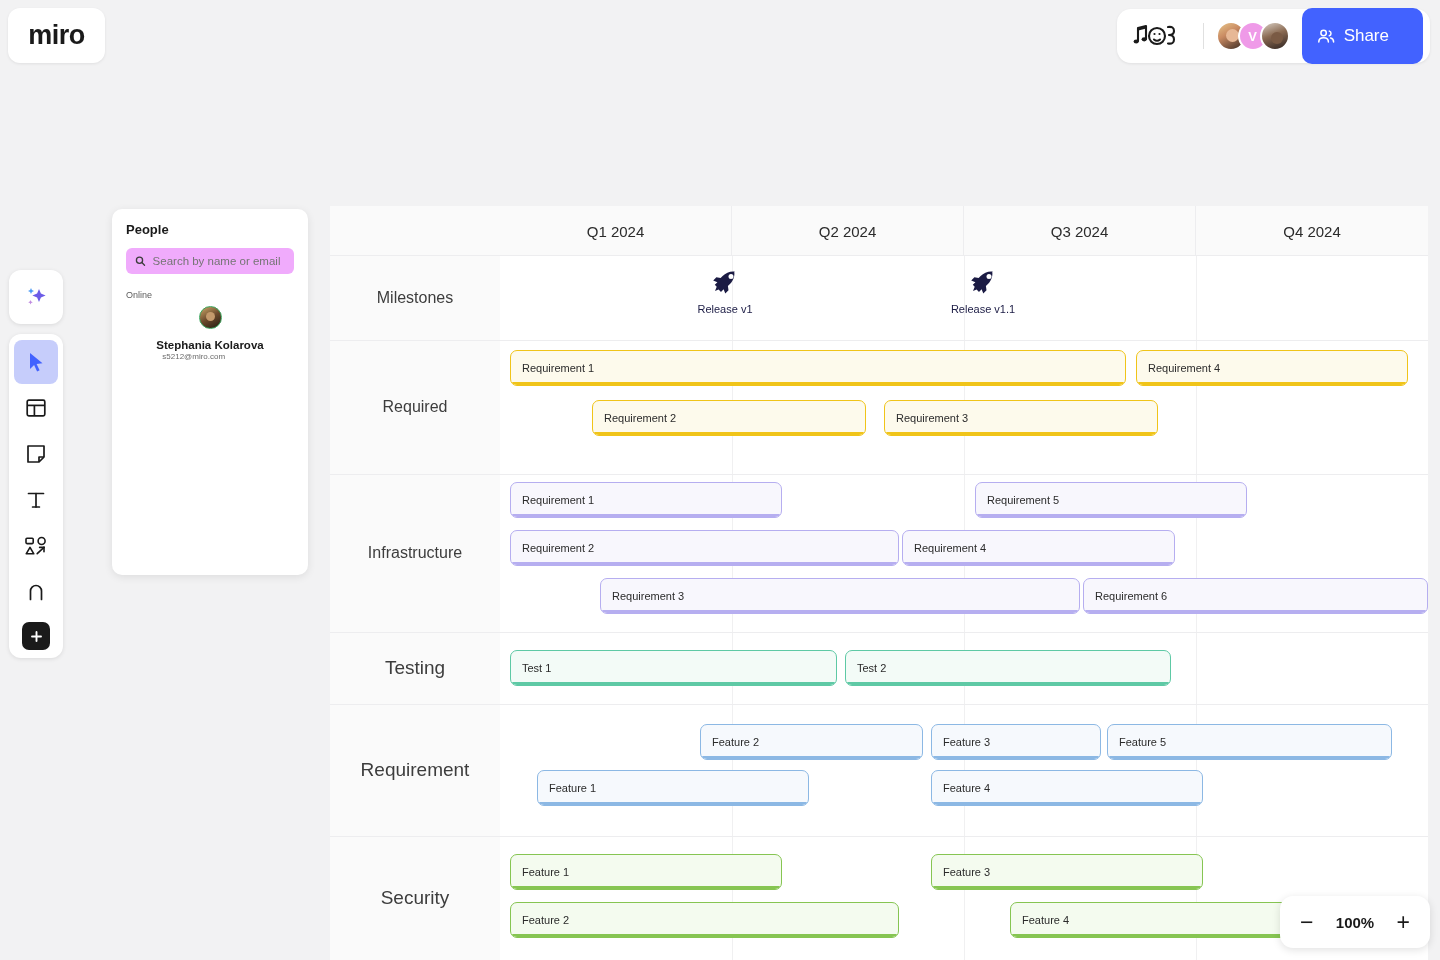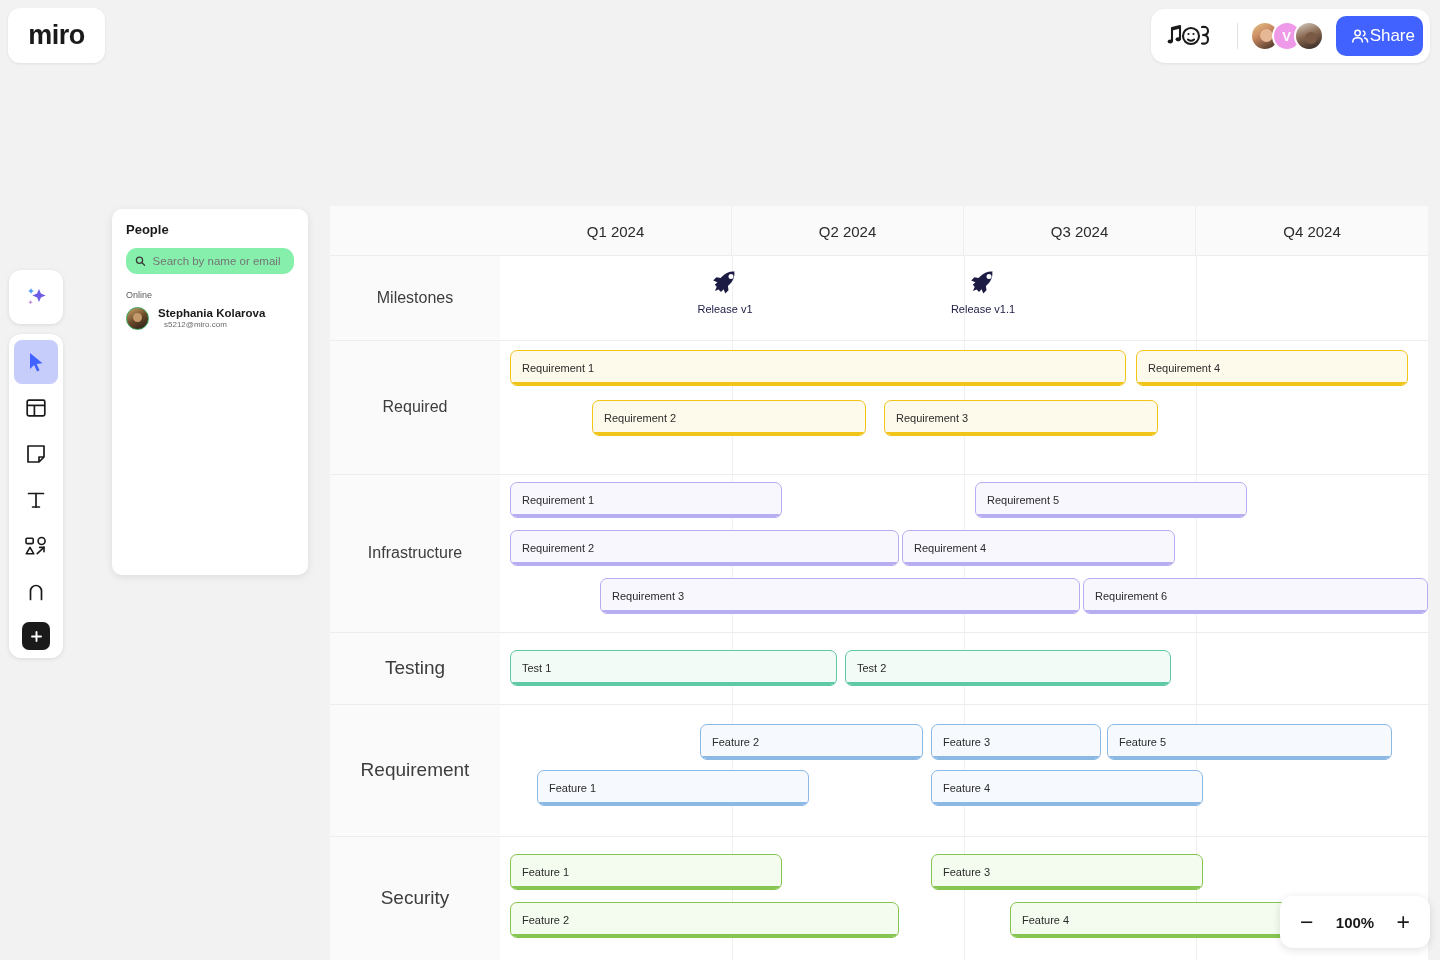--- a/index.html
+++ b/index.html
@@ -51,24 +51,24 @@
     content:''; position:absolute; width:13px; height:13px; border-radius:50%;
     background:#e7b896; top:6px; left:8px;
   }
   .av-v { background: #ef9ae8; }
   .av-photo2 { background: linear-gradient(160deg,#d9cfc4 0%,#8a6a52 45%,#2e2320 100%); }
   .av-photo2::after {
     content:''; position:absolute; width:12px; height:12px; border-radius:50%;
     background:#7a5a44; top:9px; left:9px;
   }
   .share-btn {
-    display: flex; align-items: center; gap: 0;
+    display: flex; align-items: center; gap: 8px;
     background: #4262ff; color: #fff;
     border: none; border-radius: 10px;
-    height: 40px; padding: 0 8px 0 14px;
+    height: 56px; padding: 0 34px 0 14px;
     font-size: 17px; font-family: "Liberation Sans", sans-serif;
     cursor: pointer;
   }
 
   
   .tool-ai {
     position: absolute; left: 9px; top: 270px;
     width: 54px; height: 54px;
     background: #fff; border-radius: 12px;
     display:flex; align-items:center; justify-content:center;
@@ -100,30 +100,30 @@
   .people-panel {
     position: absolute; left: 112px; top: 209px;
     width: 196px; height: 366px;
     background: #fff; border-radius: 10px;
     box-shadow: 0 2px 8px rgba(0,0,0,.09);
     padding: 13px 14px 0;
   }
   .people-title { font-size: 13px; font-weight: 700; color: #1a1a1a; margin-bottom: 11px; }
   .people-search {
     display: flex; align-items: center; gap: 7px;
-    background: #86efac; border-radius: 11px;
+    background: #f0abfc; border-radius: 6px;
     height: 26px; padding: 0 9px; cursor: text;
   }
   .people-search input {
     border: none; background: transparent; outline: none;
     font-size: 11.5px; color: #6b6b6b; width: 100%;
     font-family: "Liberation Sans", sans-serif;
   }
   .people-section { font-size: 9px; color: #5c5c5c; margin: 16px 0 6px; }
-  .person { display: flex; align-items: center; gap: 9px; }
+  .person { display: flex; align-items: center; gap: 9px; flex-direction: column; }
   .person-av {
     width: 23px; height: 23px; border-radius: 50%;
     background: linear-gradient(150deg,#cfa96a 0%,#6b4a2c 50%,#241a12 100%);
     border: 1.5px solid #3ba55d; position: relative; flex: none;
   }
   .person-av::after{
     content:''; position:absolute; width:9px;height:9px;border-radius:50%;
     background:#c49a6c; top:5px; left:6px;
   }
   .person-name { font-size: 11.5px; font-weight: 700; color: #1a1a1a; line-height: 1.25; }

